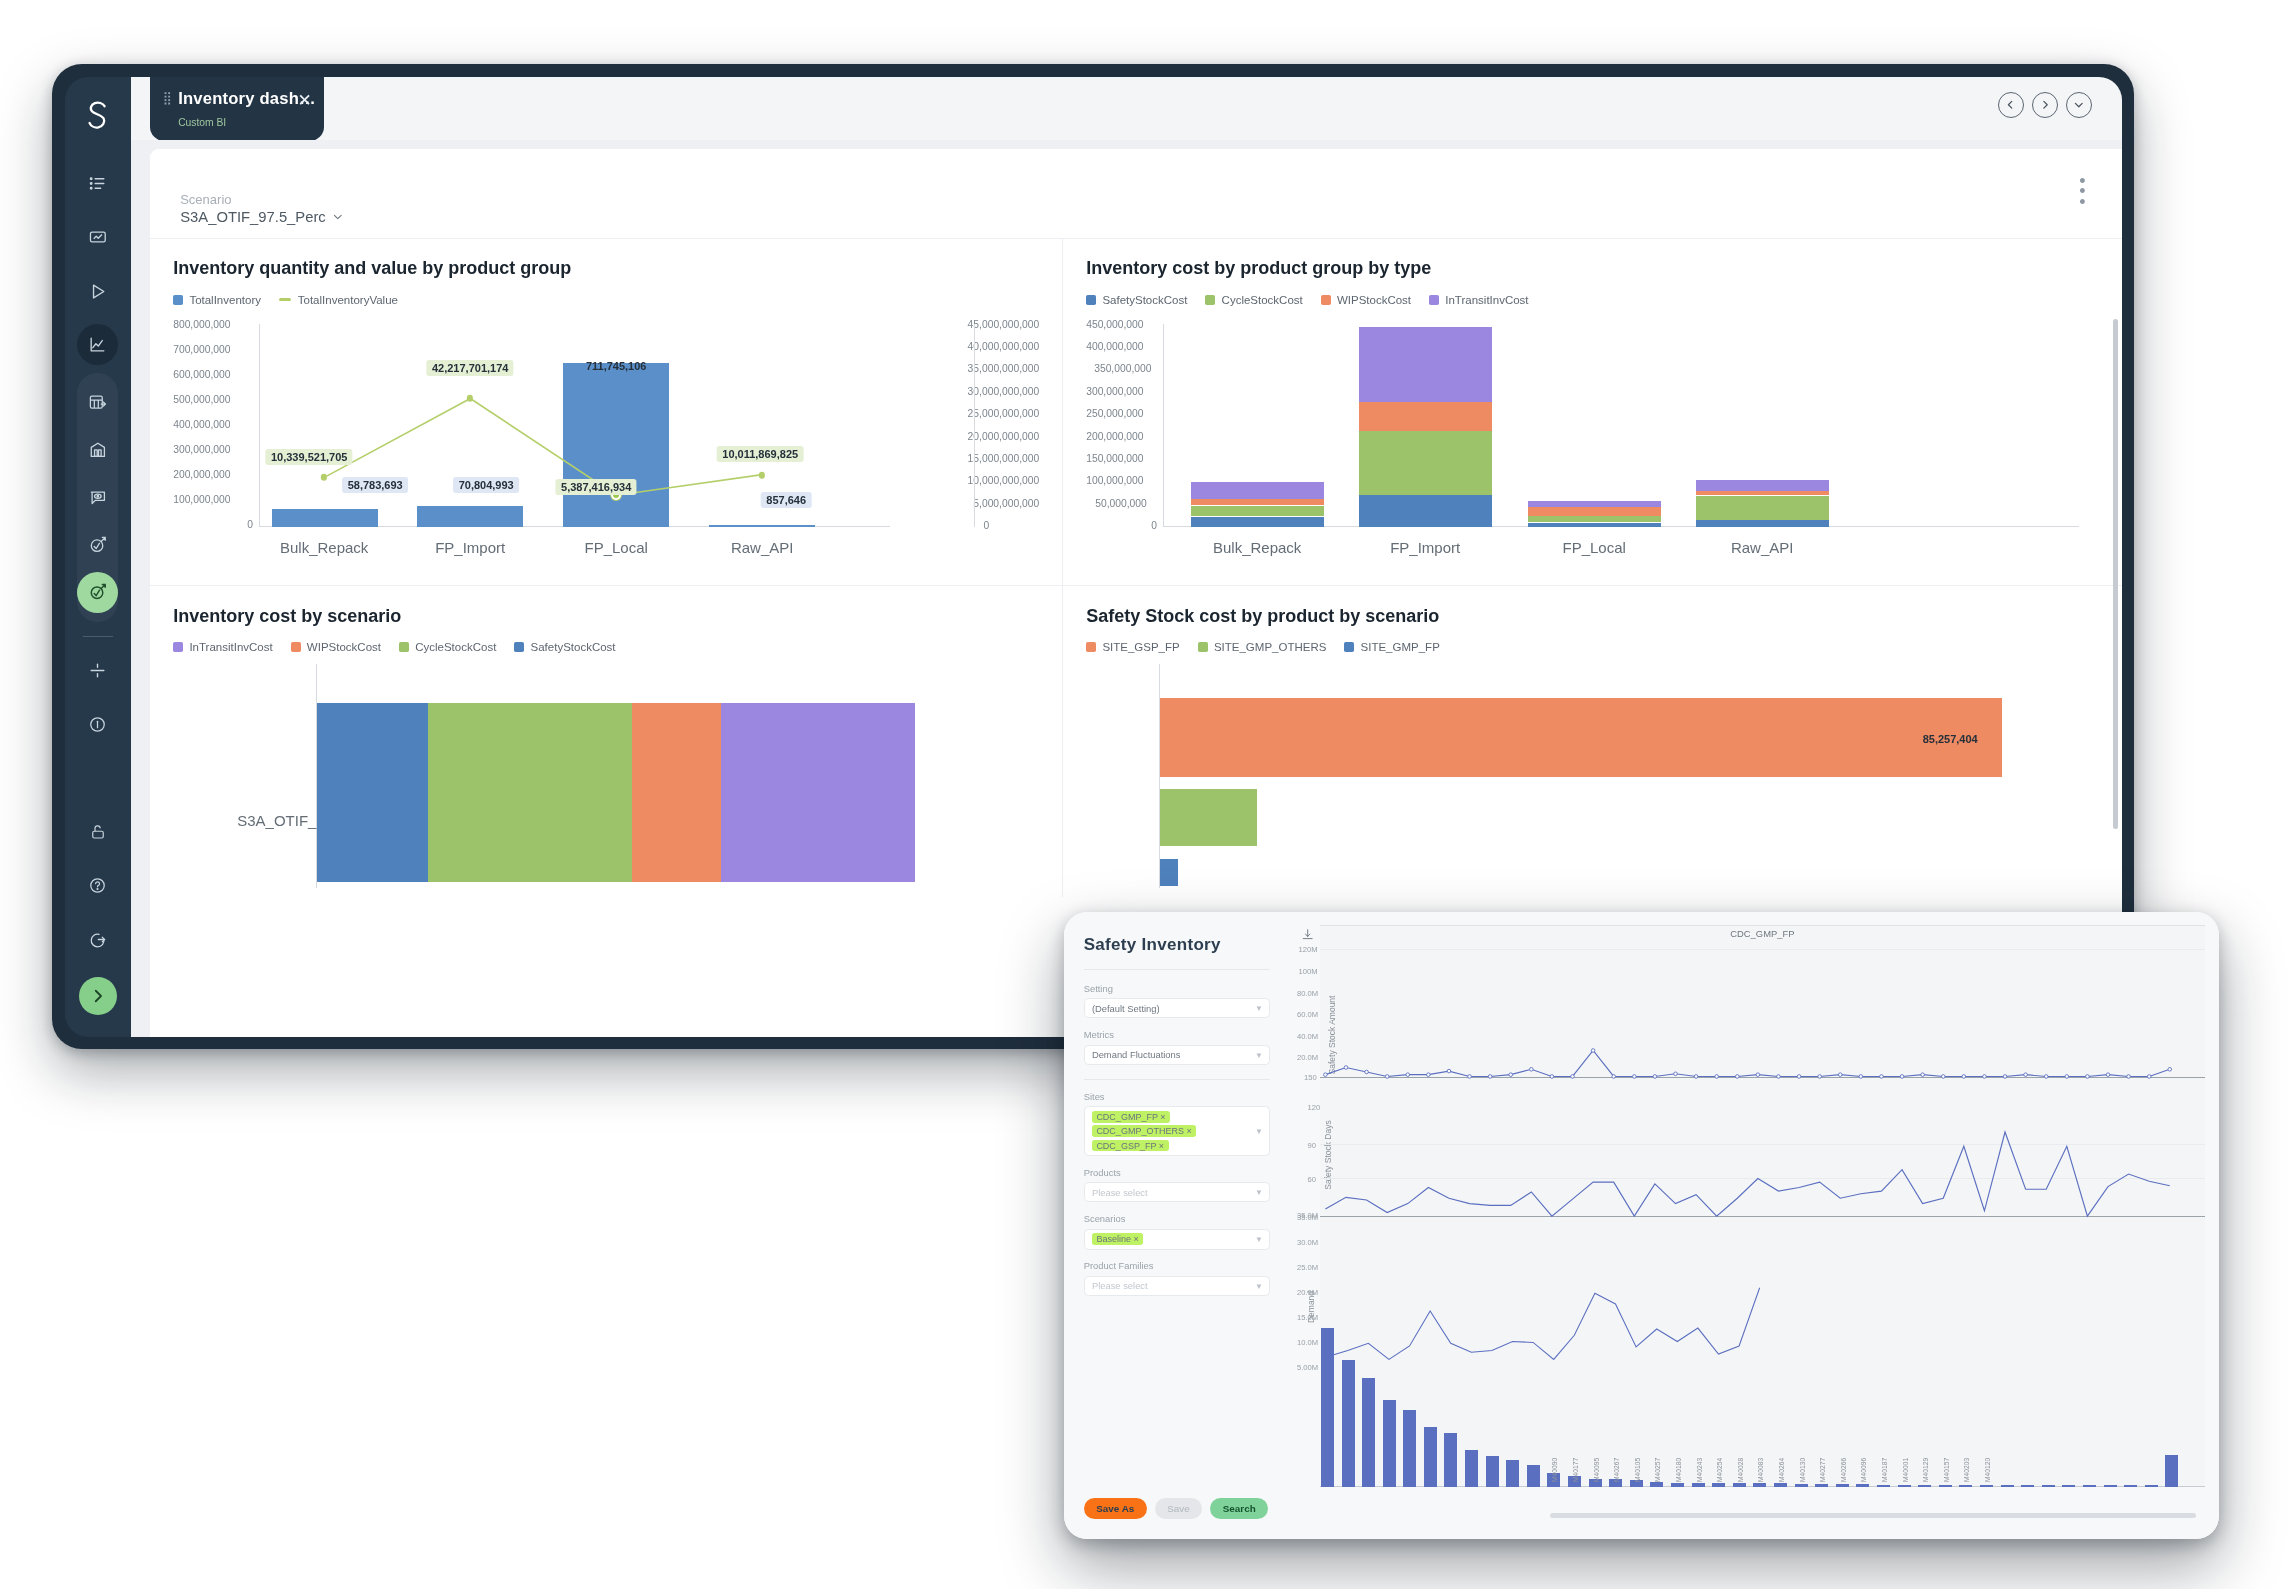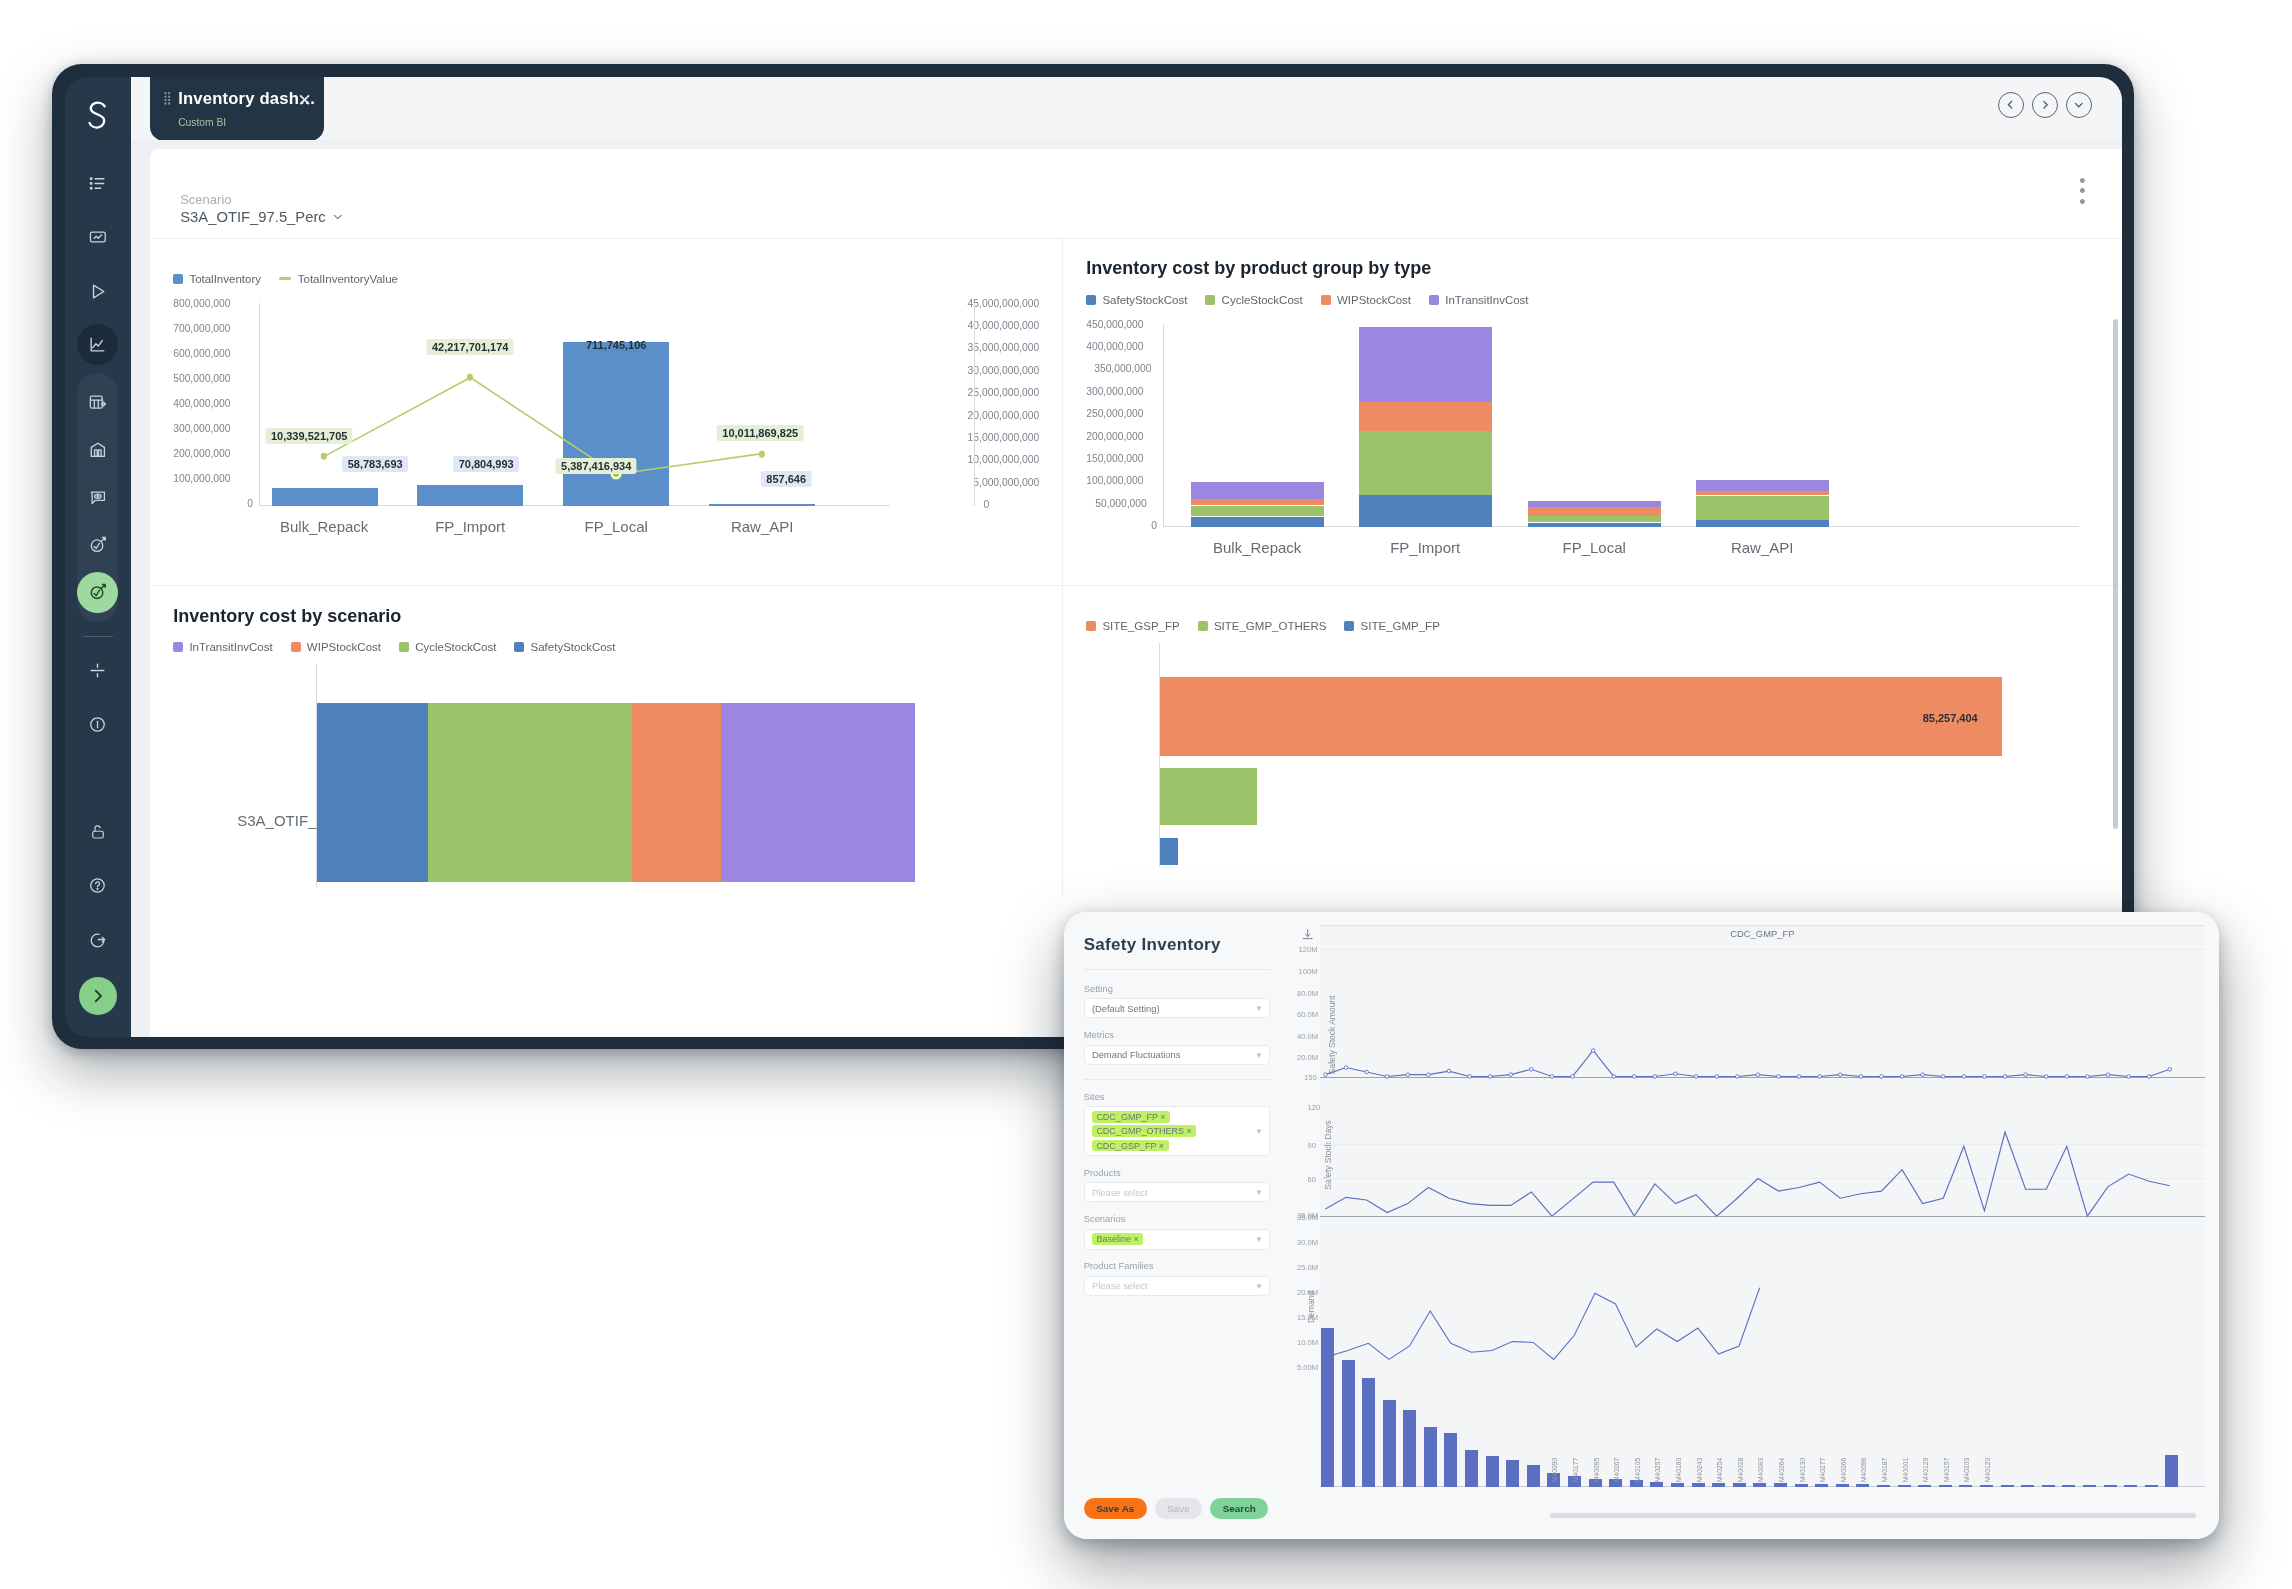--- a/index.html
+++ b/index.html
@@ -294,20 +294,21 @@
           <div class="kebab">
                 <span>•</span>
                 <span>•</span>
                 <span>•</span>
               </div>
         </div>
 
         <div class="grid-row">
 
           <div class="panel left">
+            <div class="panel-title">Inventory quantity and value by product group</div>
             <div class="legend">
               <div class="legend-item">
                 <span class="swatch" style="background:#5b8fc9"></span>
                 <span>TotalInventory</span>
               </div>
               <div class="legend-item">
                 <span class="swatch line" style="background:#b4cf6a"></span>
                 <span>TotalInventoryValue</span>
               </div>
             </div>
@@ -461,20 +462,21 @@
               <div class="cat-lbl" style="left:64px;top:148px;transform:none">S3A_OTIF_97.5_Perc</div>
 
               <div class="bar" style="left:144px;top:39px;width:111px;height:179px;background:#4f81bd"></div>
               <div class="bar" style="left:255px;top:39px;width:204px;height:179px;background:#9dc36a"></div>
               <div class="bar" style="left:459px;top:39px;width:89px;height:179px;background:#ef8b63"></div>
               <div class="bar" style="left:548px;top:39px;width:194px;height:179px;background:#9b86e0"></div>
             </div>
           </div>
 
           <div class="panel right">
+            <div class="panel-title">Safety Stock cost by product by scenario</div>
             <div class="legend">
               <div class="legend-item">
                     <span class="swatch" style="background:#ef8b63"></span>
                     <span>SITE_GSP_FP</span>
                   </div>
               <div class="legend-item">
                     <span class="swatch" style="background:#9dc36a"></span>
                     <span>SITE_GMP_OTHERS</span>
                   </div>
               <div class="legend-item">

